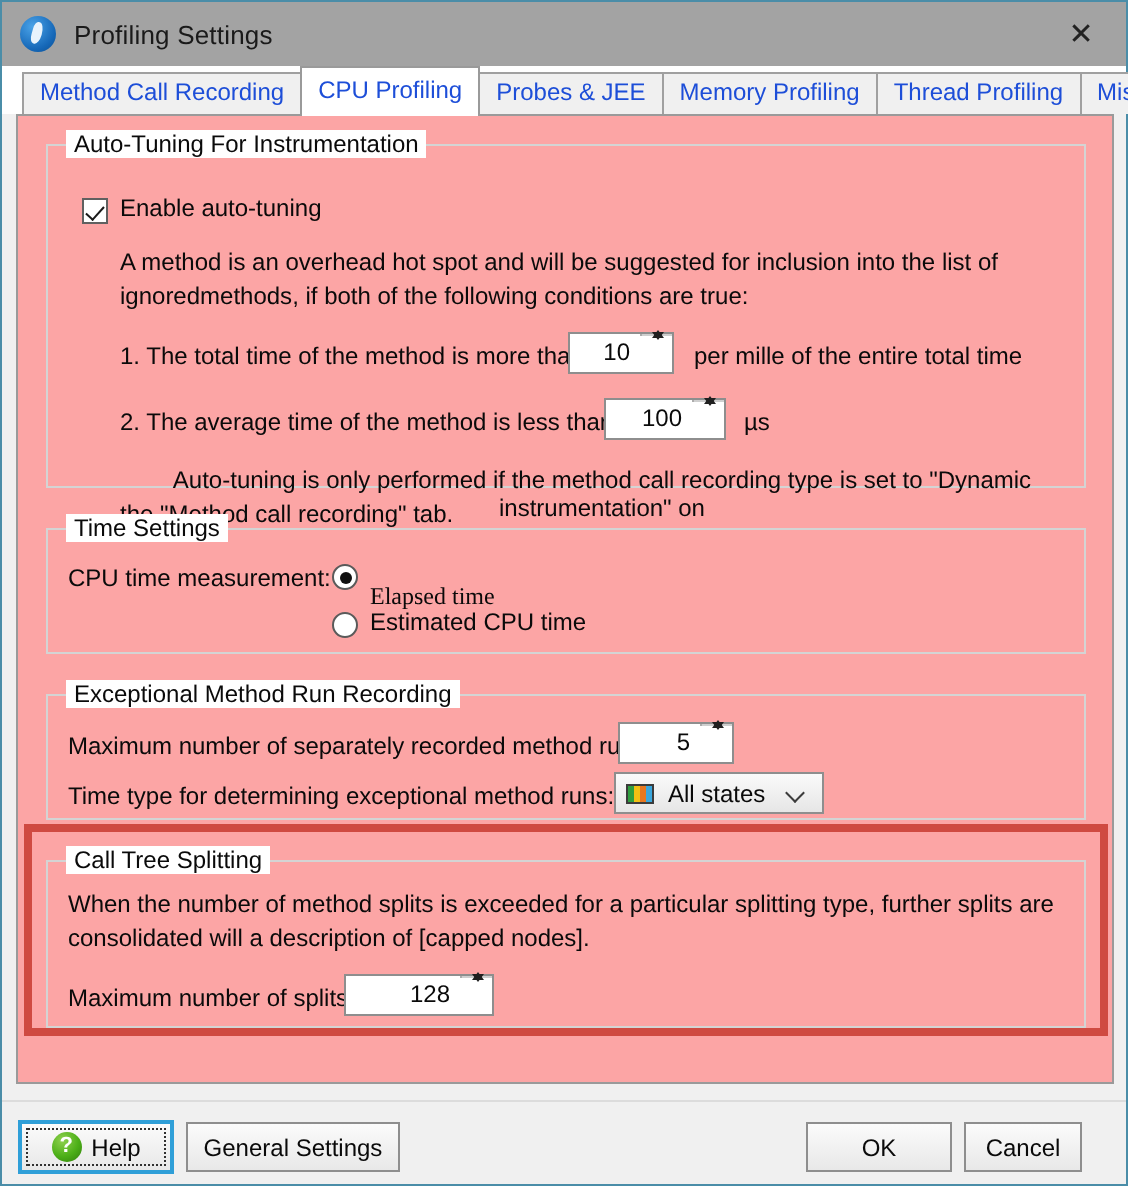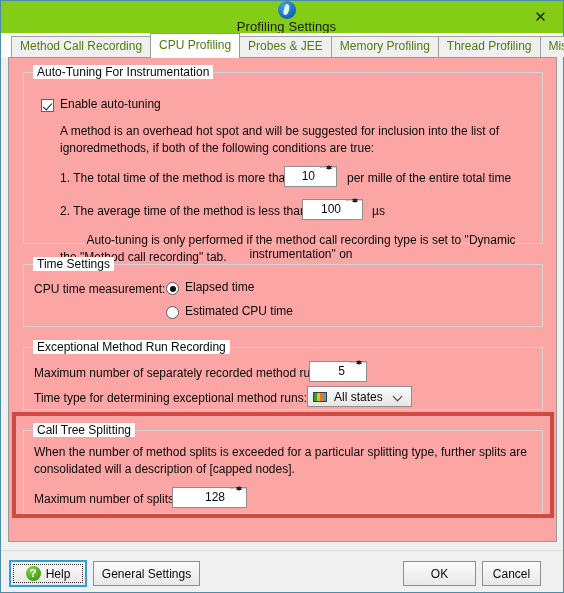--- a/index.html
+++ b/index.html
@@ -20,24 +20,23 @@
     left: 0; top: 0;
     width: 564px; height: 593px;
     box-sizing: border-box;
     border: 1px solid #4a8da8;
     background: #f0f0f0;
   }
 
   .titlebar {
     position: relative;
     height: 32px;
-    background: #84cc16;
+    background: #a3a3a3;
     display: flex;
     align-items: center;
-    flex-direction: column;
   }
   .title-icon {
     width: 18px; height: 18px;
     margin-left: 9px;
     border-radius: 50%;
     background: radial-gradient(circle at 35% 30%, #4aa3e8 0%, #1668b8 65%, #0b4e91 100%);
     position: relative;
     flex: 0 0 auto;
   }
   .title-icon:after {
@@ -78,21 +77,21 @@
   }
   .tab {
     box-sizing: border-box;
     height: 21px;
     line-height: 19px;
     padding: 0 8px;
     border: 1px solid #a0a0a0;
     border-bottom: none;
     background: #f0f0f0;
     font-size: 12px;
-    color: #4d7c0f;
+    color: #1d4ed8;
     margin-right: -1px;
     white-space: nowrap;
   }
   .tab.active {
     height: 25px;
     line-height: 23px;
     background: #ffffff;
     border-color: #9a9a9a;
     position: relative;
     z-index: 3;
@@ -364,21 +363,21 @@
       <div class="txt" style="left:36px; top:160px;text-align:center;">Auto-tuning is only performed if the method call recording type is set to "Dynamic instrumentation" on</div>
       <div class="txt" style="left:36px; top:177px;">the "Method call recording" tab.</div>
     </div>
 
     <div class="group" style="left:14px; top:206px; width:520px; height:63px;">
       <div class="legend">Time Settings</div>
 
       <div class="txt" style="left:10px; top:17px;">CPU time measurement:</div>
 
       <div class="radio checked" style="left:142px; top:17px;"></div>
-      <div class="txt" style="left:161px; top:15px;">Elapsed time</div>
+      <div class="txt" style="left:161px; top:26px;font-family:Liberation Serif, serif;">Elapsed time</div>
 
       <div class="radio" style="left:142px; top:41px;"></div>
       <div class="txt" style="left:161px; top:39px;">Estimated CPU time</div>
     </div>
 
     <div class="group" style="left:14px; top:289px; width:520px; height:63px;">
       <div class="legend">Exceptional Method Run Recording</div>
 
       <div class="txt" style="left:10px; top:18px;">Maximum number of separately recorded method runs:</div>
       <div class="spinner" style="left:285px; top:13px; width:58px;">

